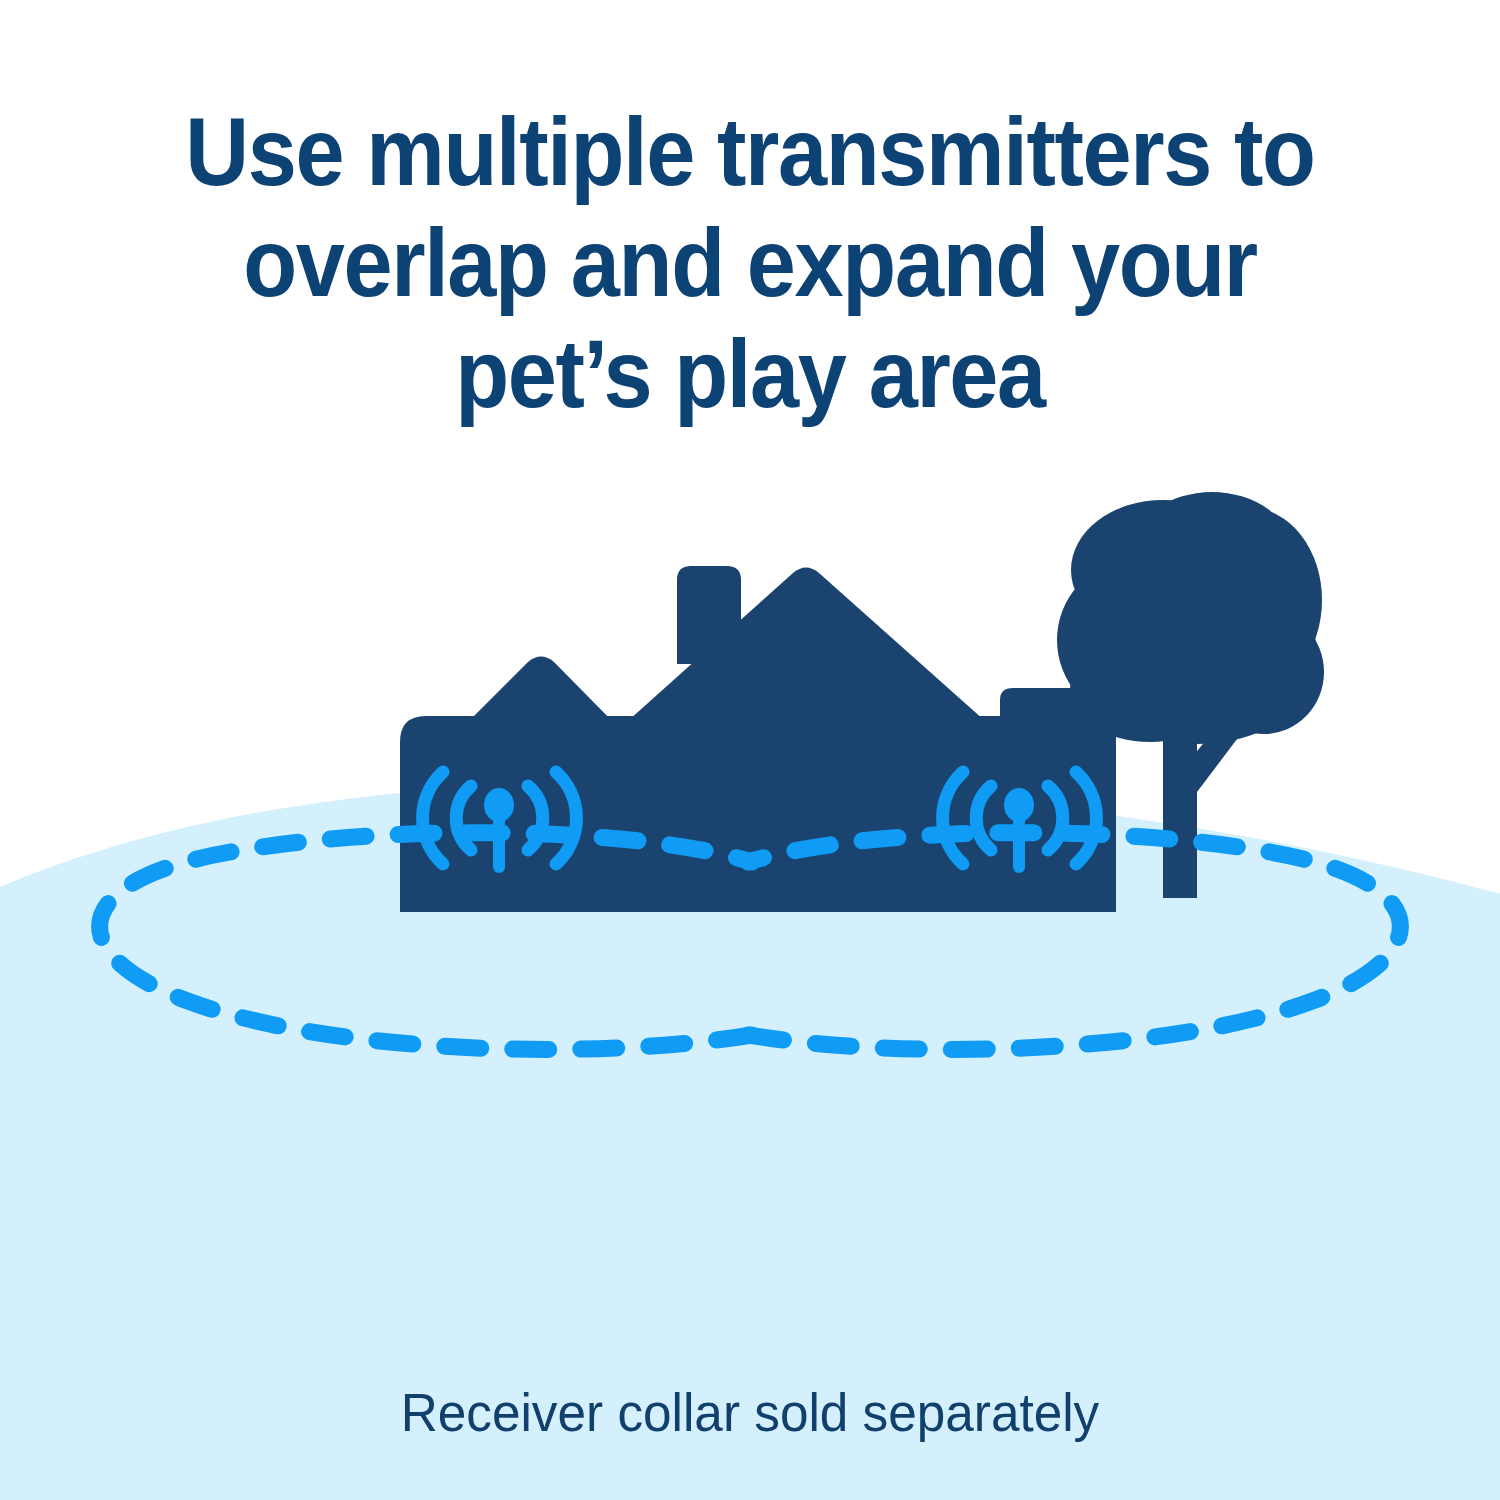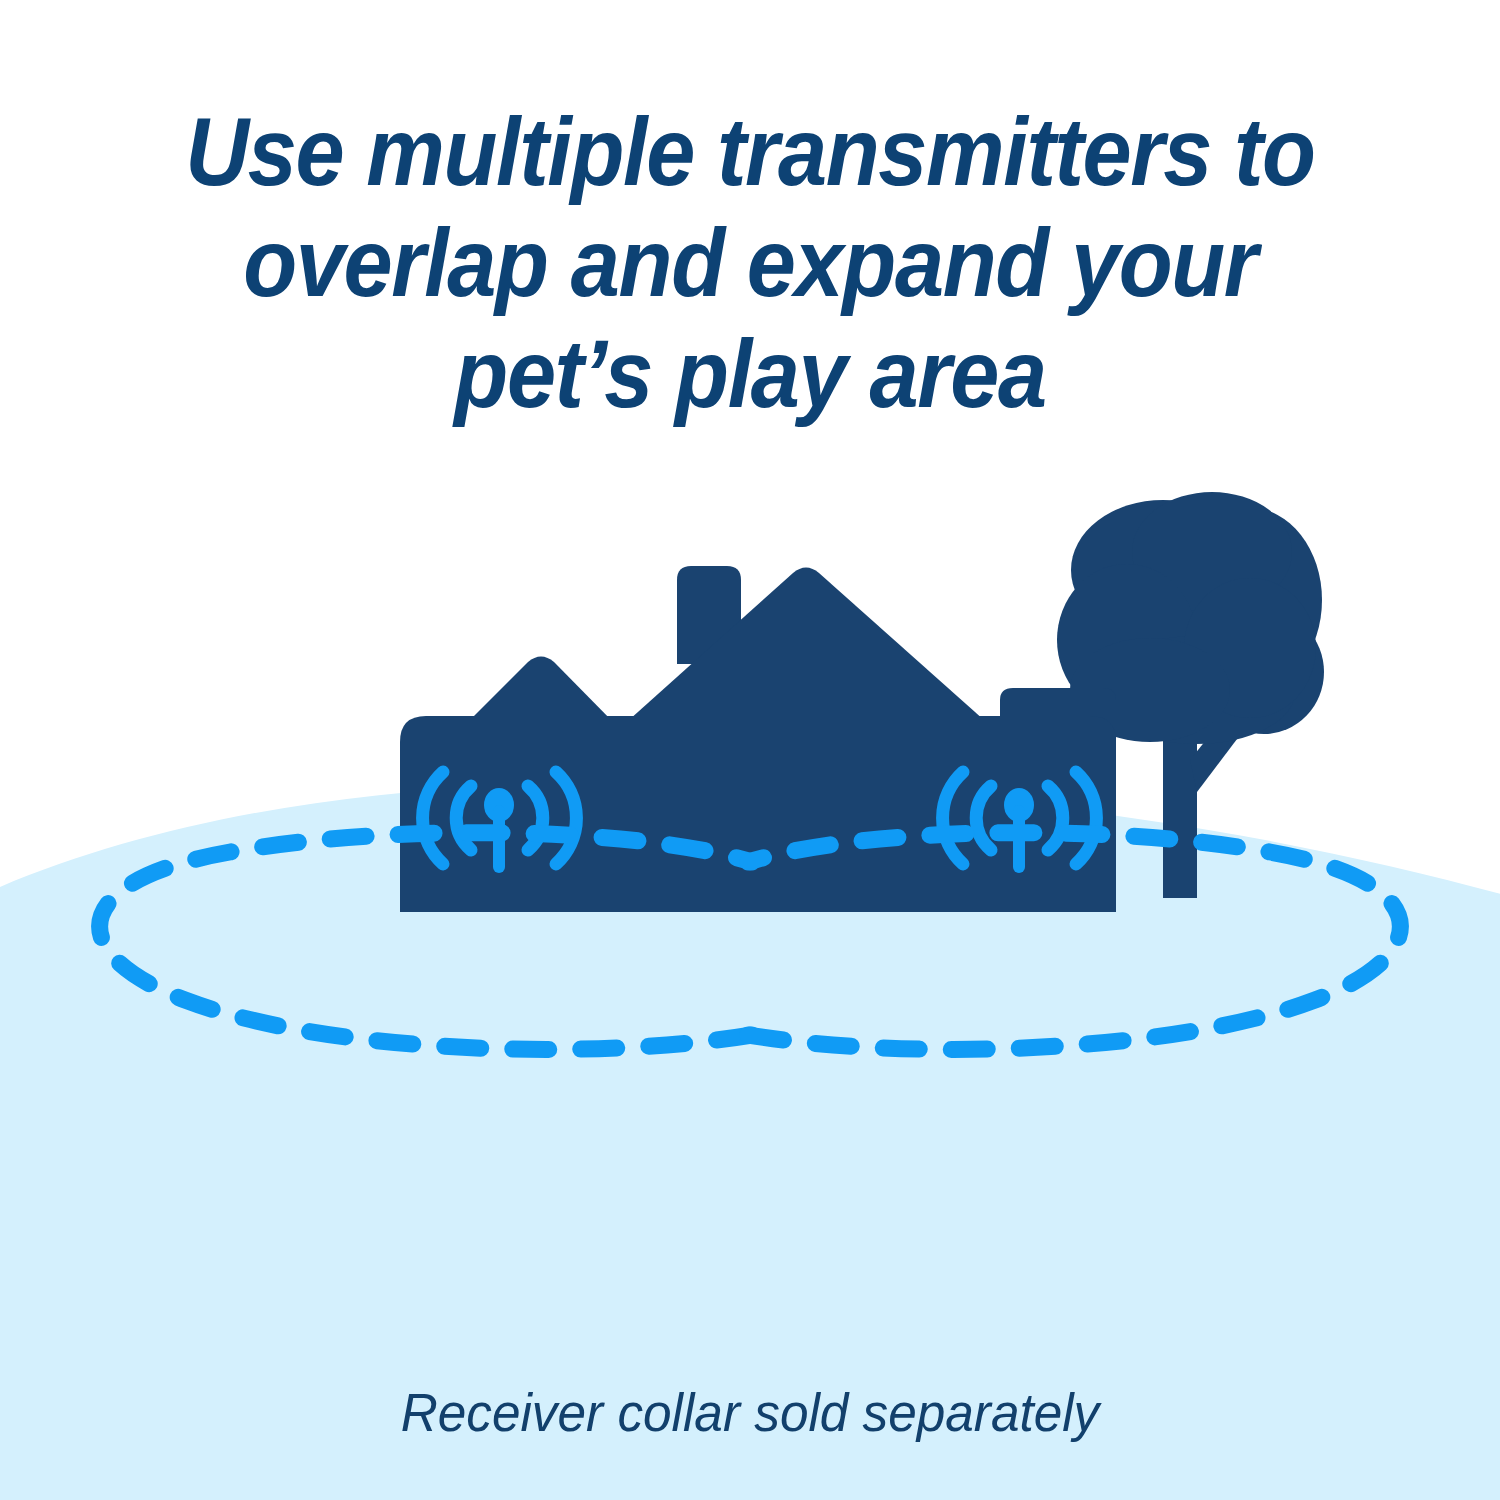--- a/index.html
+++ b/index.html
@@ -12,21 +12,20 @@
     background: #ffffff;
     font-family: "Liberation Sans", sans-serif;
     overflow: hidden;
   }
   #poster {
     position: relative;
     width: 1500px;
     height: 1500px;
     background: #ffffff;
     overflow: hidden;
-    font-style: italic;
   }
   
   #ground-layer {
     position: absolute;
     left: 0;
     top: 0;
     width: 1500px;
     height: 1500px;
   }
   

